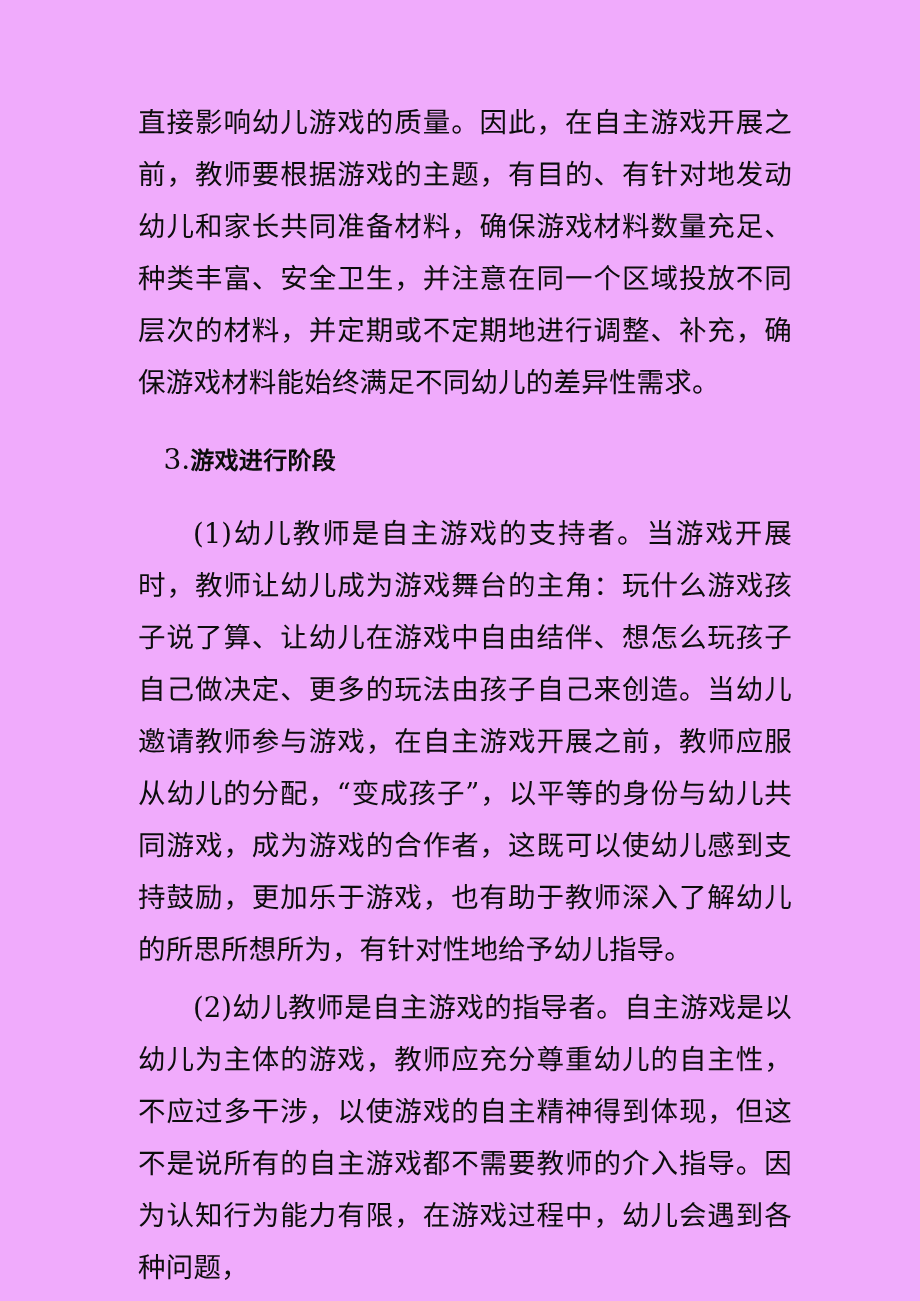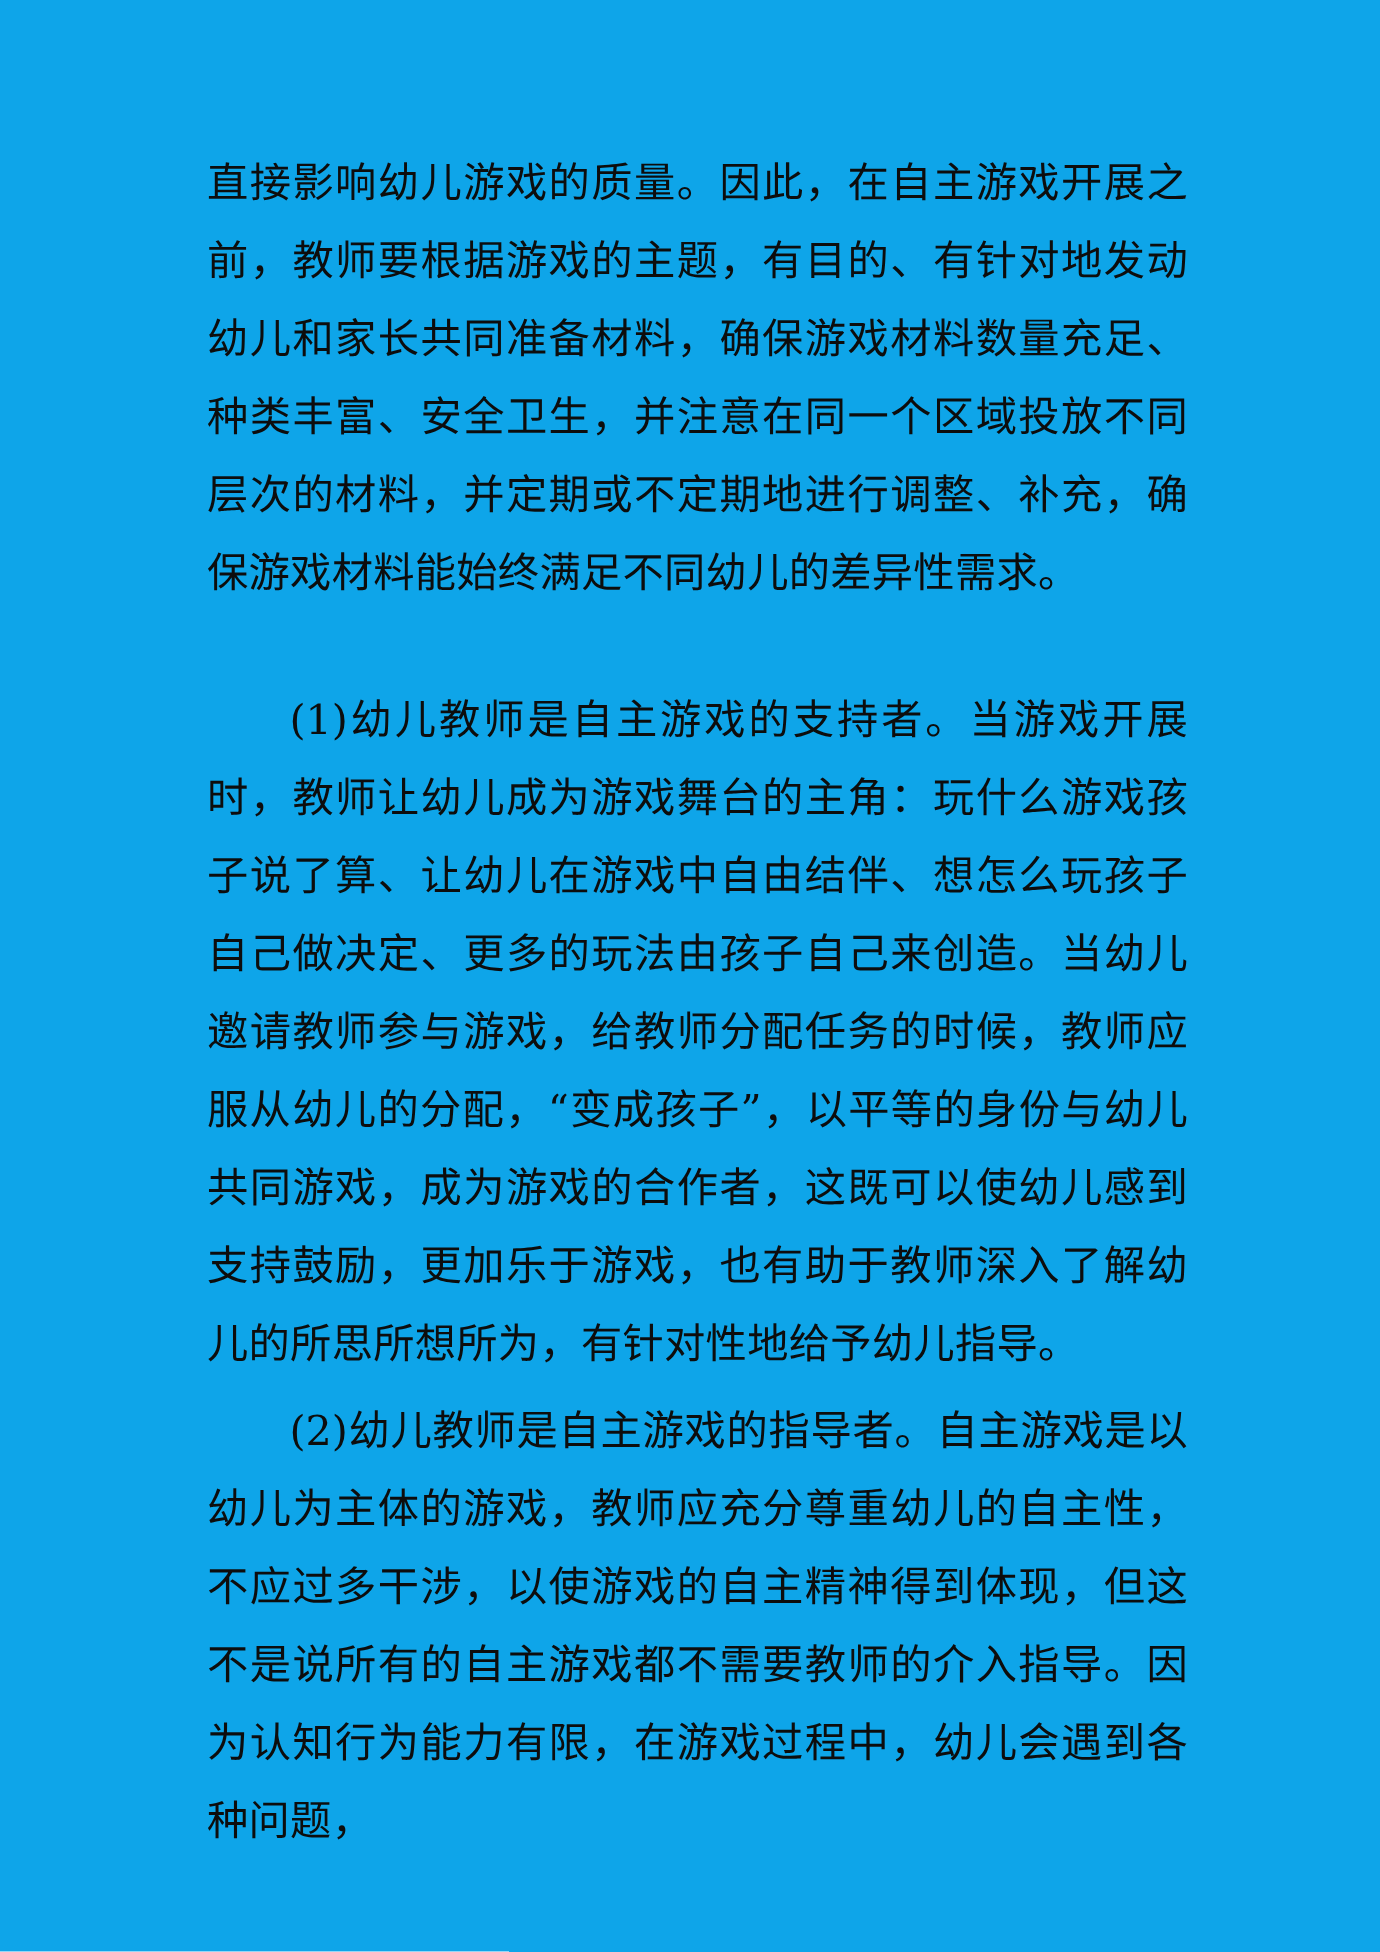--- a/index.html
+++ b/index.html
@@ -10,21 +10,21 @@
   }
 
   body {
     font-family: "DejaVu Serif", serif;
   }
 
   .page {
     position: relative;
     width: 920px;
     height: 1301px;
-    background: #0ea5e9;
+    background: #f0abfc;
     overflow: hidden;
     box-sizing: border-box;
   }
 
   .page-body {
     position: absolute;
     left: 138px;
     top: 96px;
     width: 654px;
   }
@@ -89,23 +89,26 @@
 <div class="page">
   <div class="page-body">
 
     <p class="para continuation">直接影响幼儿游戏的质量。因此，在自主游戏开展之前，教师要根据游戏的主题，有目的、有针对地发动幼儿和家长共同准备材料，确保游戏材料数量充足、种类丰富、安全卫生，并注意在同一个区域投放不同层次的材料，并定期或不定期地进行调整、补充，确保游戏材料能始终满足不同幼儿的差异性需求。</p>
 
     <div class="spacer-sm"></div>
 
 
     <div class="spacer-md"></div>
 
+    <p class="heading">
+      <span class="num">3</span><span class="num">.</span><span class="htext">游戏进行阶段</span>
+    </p>
 
     <div class="spacer-md"></div>
 
-    <p class="para"><span class="marker">(1)</span><span>幼儿教师是自主游戏的支持者。当游戏开展时，教师让幼儿成为游戏舞台的主角：玩什么游戏孩子说了算、让幼儿在游戏中自由结伴、想怎么玩孩子自己做决定、更多的玩法由孩子自己来创造。当幼儿邀请教师参与游戏，给教师分配任务的时候，教师应服从幼儿的分配，“变成孩子”，以平等的身份与幼儿共同游戏，成为游戏的合作者，这既可以使幼儿感到支持鼓励，更加乐于游戏，也有助于教师深入了解幼儿的所思所想所为，有针对性地给予幼儿指导。</span></p>
+    <p class="para"><span class="marker">(1)</span><span>幼儿教师是自主游戏的支持者。当游戏开展时，教师让幼儿成为游戏舞台的主角：玩什么游戏孩子说了算、让幼儿在游戏中自由结伴、想怎么玩孩子自己做决定、更多的玩法由孩子自己来创造。当幼儿邀请教师参与游戏，在自主游戏开展之前，教师应服从幼儿的分配，“变成孩子”，以平等的身份与幼儿共同游戏，成为游戏的合作者，这既可以使幼儿感到支持鼓励，更加乐于游戏，也有助于教师深入了解幼儿的所思所想所为，有针对性地给予幼儿指导。</span></p>
 
     <div class="spacer-sm"></div>
 
     <p class="para"><span class="marker">(2)</span><span>幼儿教师是自主游戏的指导者。自主游戏是以幼儿为主体的游戏，教师应充分尊重幼儿的自主性，不应过多干涉，以使游戏的自主精神得到体现，但这不是说所有的自主游戏都不需要教师的介入指导。因为认知行为能力有限，在游戏过程中，幼儿会遇到各种问题，</span></p>
 
   </div>
 </div>
 
 </body></html>

